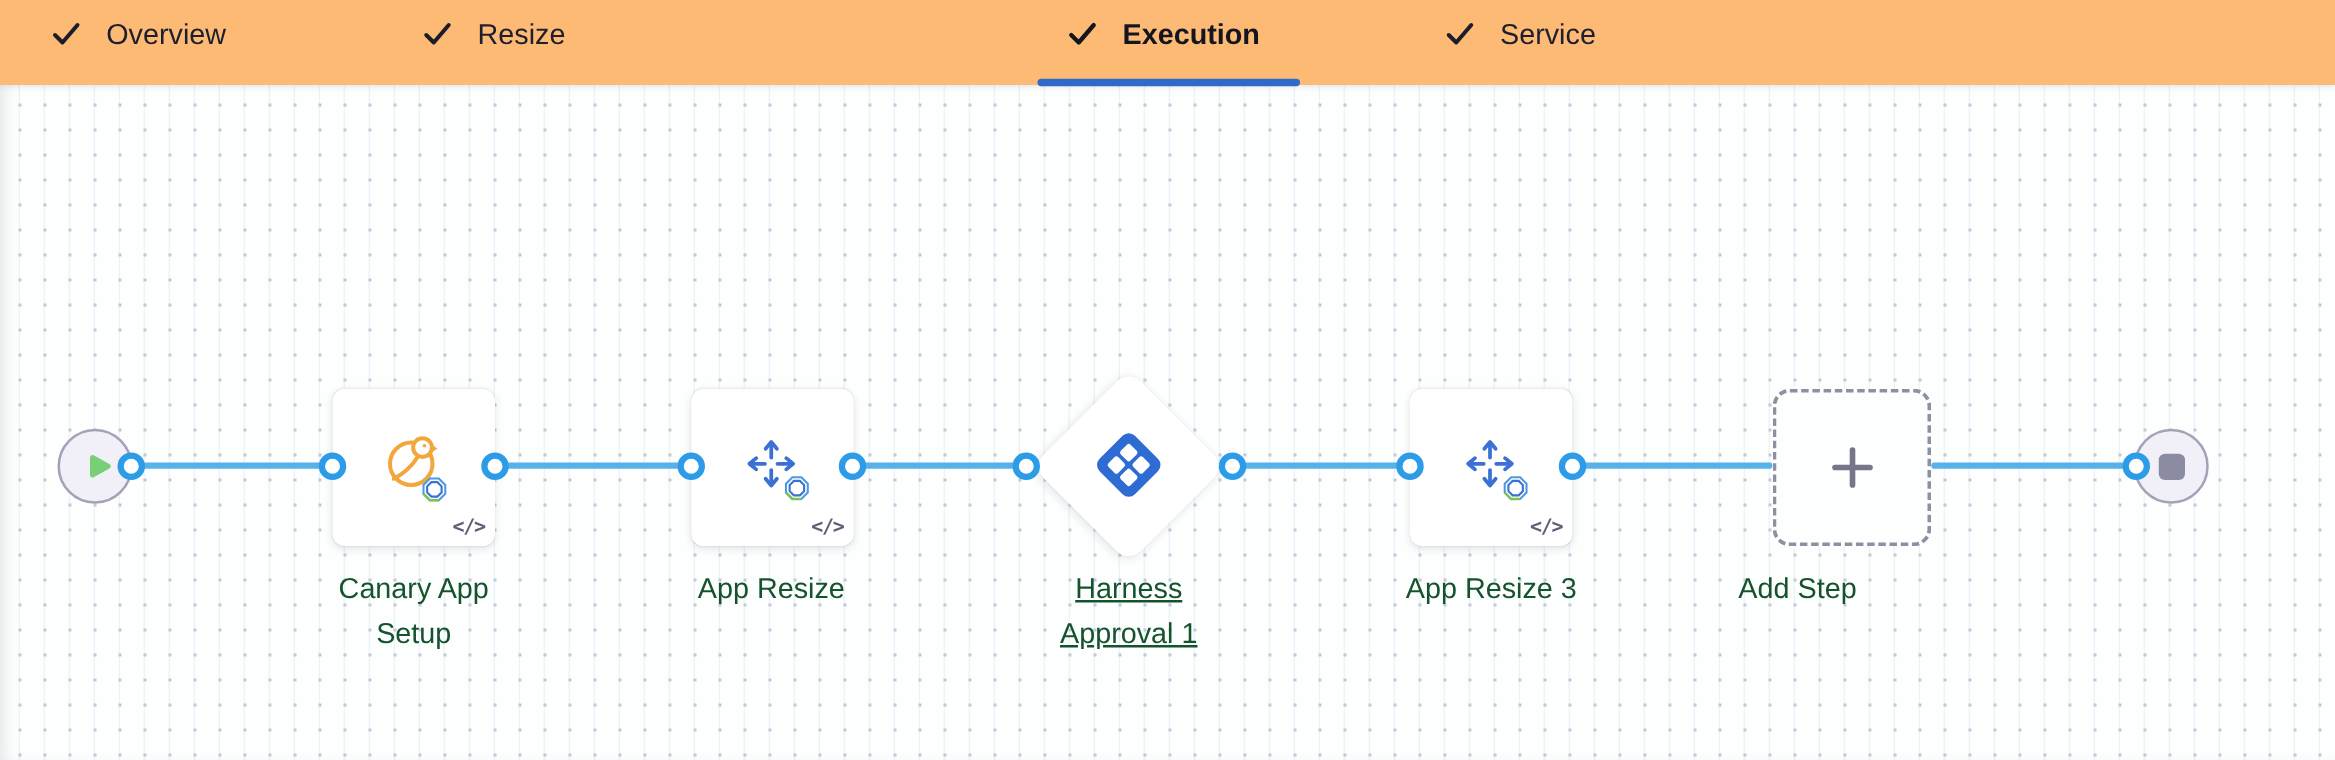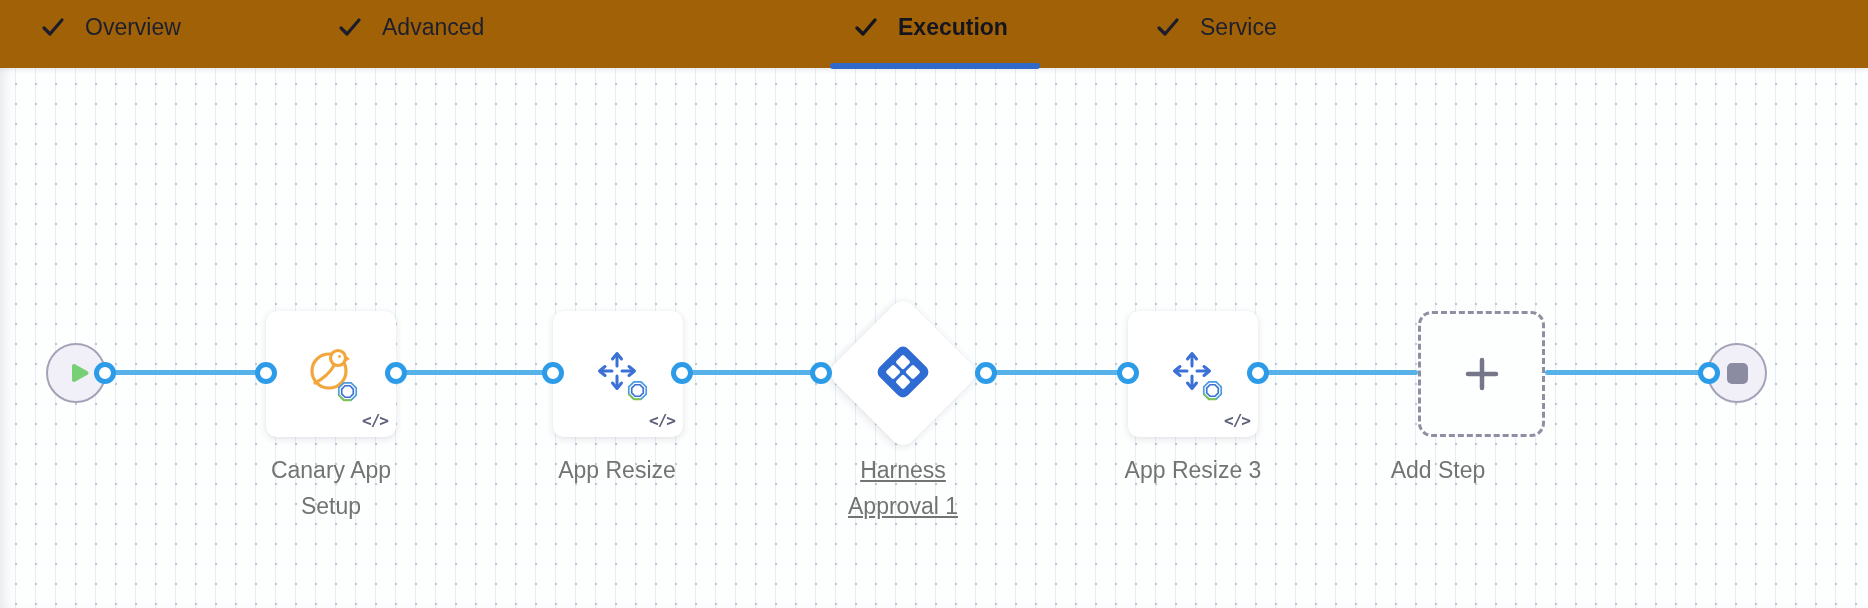--- a/index.html
+++ b/index.html
@@ -6,21 +6,21 @@
   html,body { width:1868px; height:608px; }
   body {
     position:relative; overflow:hidden; background:#fff;
     font-family:"Liberation Sans","DejaVu Sans",sans-serif;
     -webkit-font-smoothing:antialiased;
   }
 
   
   .header {
     position:absolute; left:0; top:0; width:1868px; height:68px;
-    background:#a16207; z-index:5;
+    background:#fdba74; z-index:5;
     box-shadow:0 2px 4px rgba(40,41,61,0.08);
   }
   .tab {
     position:absolute; top:10px; height:34px;
     display:flex; align-items:center; gap:19px;
     cursor:pointer; user-select:none;
   }
   .tab .check { width:26px; height:26px; flex:0 0 auto; }
   .tab .tab-label { font-size:23px; color:#1E1F2E; font-weight:400; white-space:nowrap; }
   .tab.active .tab-label { font-weight:700; color:#14151F; }
@@ -81,40 +81,40 @@
 
   .add-step-box {
     position:absolute; left:1418px; top:311px; width:127px; height:126px;
     border:3px dashed #8E8FA2; border-radius:14px; background:#FDFEFE;
     z-index:2; display:flex; align-items:center; justify-content:center;
     cursor:pointer;
   }
 
   .node-label {
     position:absolute; top:452px; z-index:2; text-align:center;
-    font-size:23px; line-height:36px; color:#737373;
+    font-size:23px; line-height:36px; color:#14532d;
   }
 </style>
 </head>
 <body>
 
 <div class="header">
 
   <div class="tab" style="left:40px">
     <svg class="check" viewBox="0 0 26 26">
         <path d="M4 14 L10 20 L22 6" fill="none" stroke="#1C1D2B" stroke-width="3.2" stroke-linecap="round" stroke-linejoin="round"></path>
       </svg>
     <span class="tab-label">Overview</span>
   </div>
 
   <div class="tab" style="left:337px">
     <svg class="check" viewBox="0 0 26 26">
         <path d="M4 14 L10 20 L22 6" fill="none" stroke="#1C1D2B" stroke-width="3.2" stroke-linecap="round" stroke-linejoin="round"></path>
       </svg>
-    <span class="tab-label">Advanced</span>
+    <span class="tab-label">Resize</span>
   </div>
 
 
   <div class="tab active" style="left:853px">
     <svg class="check" viewBox="0 0 26 26">
         <path d="M4 14 L10 20 L22 6" fill="none" stroke="#14151F" stroke-width="3.4" stroke-linecap="round" stroke-linejoin="round"></path>
       </svg>
     <span class="tab-label">Execution</span>
   </div>
 

